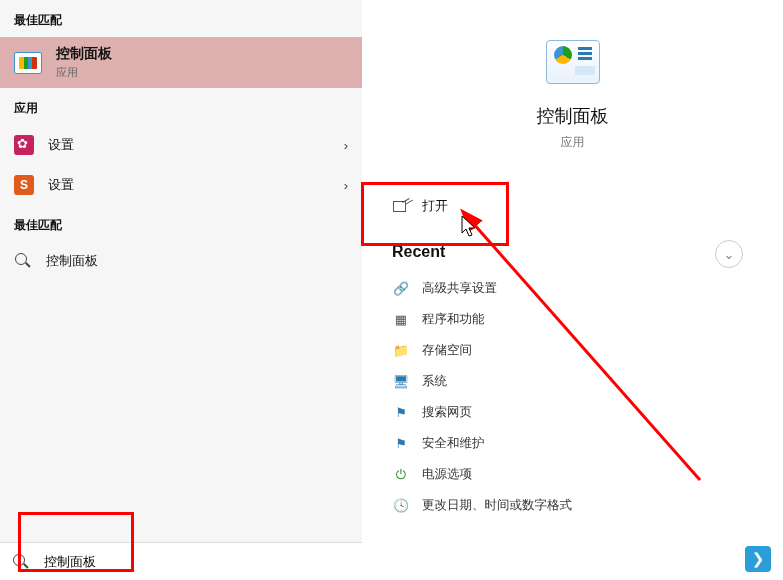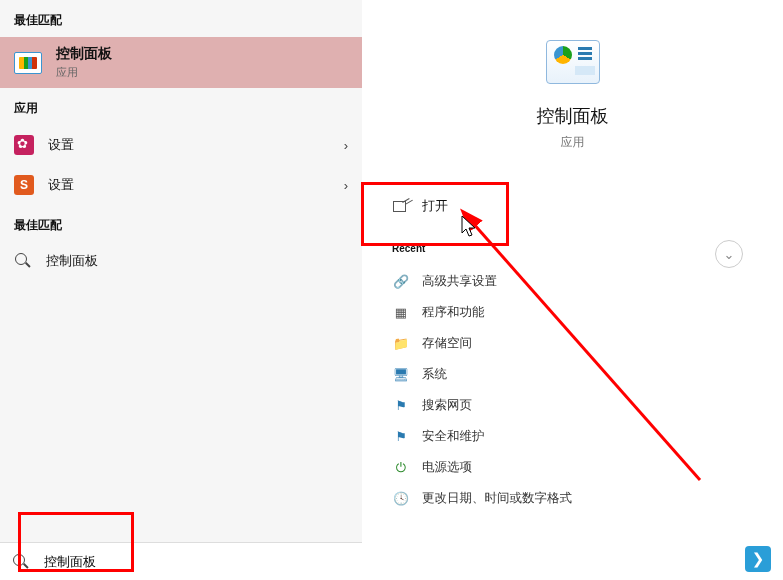--- a/index.html
+++ b/index.html
@@ -41,21 +41,21 @@
 .action-area { position: relative; margin-top: 34px; }
 .open-row { display: flex; align-items: center; padding: 12px 30px; cursor: pointer; }
 .open-icon { width: 16px; height: 16px; margin-right: 14px; position: relative; }
 .open-icon::before { content: ""; position: absolute; width: 11px; height: 9px; border: 1.3px solid #555; top: 3px; left: 1px; }
 .open-icon::after { content: ""; position: absolute; width: 8px; height: 1.3px; background: #555; top: 2px; right: -2px; transform: rotate(-30deg); box-shadow: 2px 3px 0 #555; }
 .open-label { font-size: 13px; color: #111; }
 
 .expand-btn { position: absolute; right: 40px; top: 55px; width: 28px; height: 28px; border: 1px solid #ccc; border-radius: 50%; display: flex; align-items: center; justify-content: center; color: #888; font-size: 13px; cursor: pointer; }
 
 .recent-section { padding: 16px 30px 0 30px; }
-.recent-header { font-size: 10px; font-weight: 700; color: #111; margin-bottom: 12px; }
+.recent-header { font-size: 16px; font-weight: 700; color: #111; margin-bottom: 12px; }
 .recent-row { display: flex; align-items: center; padding: 7px 0; cursor: pointer; }
 .r-icon { width: 18px; height: 16px; margin-right: 12px; display: flex; align-items: center; justify-content: center; font-size: 13px; }
 .r-label { font-size: 12.5px; color: #333; }
 
 .search-bar { position: absolute; left: 0; bottom: 0; width: 362px; height: 38px; background: #fff; border-top: 1px solid #ddd; display: flex; align-items: center; padding: 0 12px; }
 .search-bar input { border: none; outline: none; font-size: 13px; flex: 1; background: transparent; }
 
 .annot-box1 { position: absolute; left: 361px; top: 182px; width: 148px; height: 64px; border: 3px solid #ff0000; pointer-events: none; }
 .annot-box2 { position: absolute; left: 18px; top: 512px; width: 116px; height: 60px; border: 3px solid #ff0000; pointer-events: none; }
 .annot-arrow { position: absolute; left: 400px; top: 180px; width: 320px; height: 340px; pointer-events: none; }

